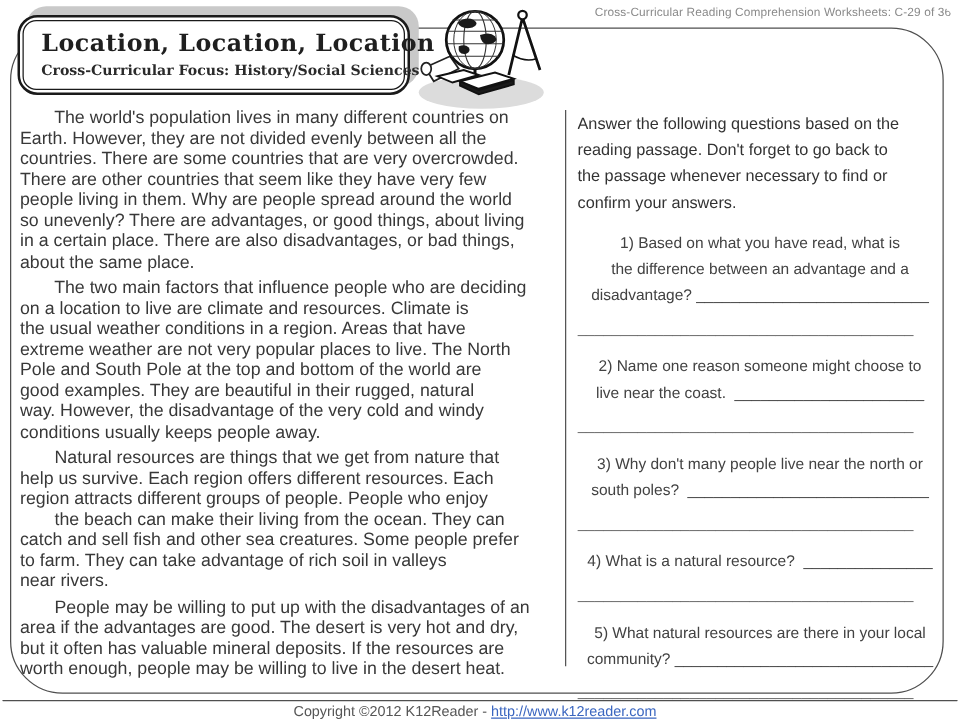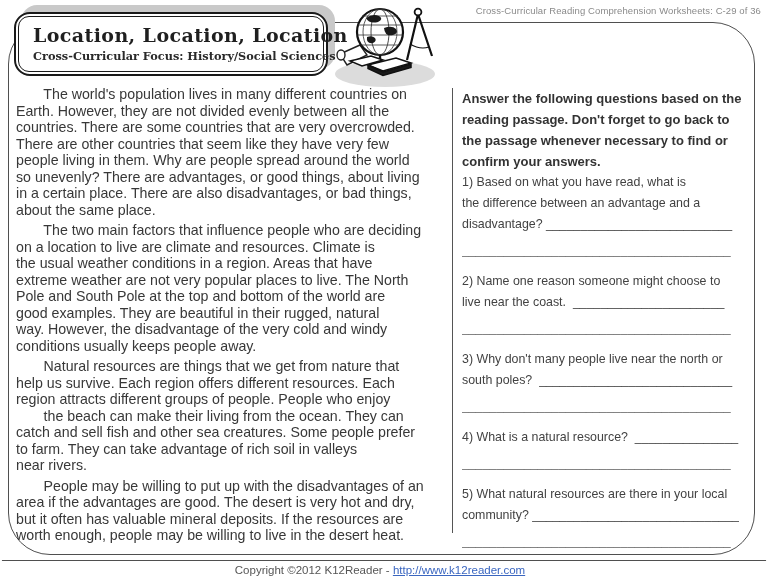--- a/index.html
+++ b/index.html
@@ -114,32 +114,34 @@
   }
   .questions {
     position: absolute;
     left: 462px;
     top: 88px;
     width: 292px;
     color: #3f3f3f;
     overflow: hidden;
   }
   .instructions {
-    font-weight: bold;
+    font-weight: normal;
     font-size: 13px;
     line-height: 21px;
     color: #333;
     white-space: pre;
+    margin-bottom: 12px;
   }
   .q { margin-bottom: 10px; }
   .q-text {
     font-size: 12.4px;
     line-height: 21px;
     white-space: pre;
     color: #424242;
+    text-align: center;
   }
   .q-blank {
     font-size: 12.4px;
     line-height: 21px;
     margin-top: 5px;
     color: #6a6a6a;
     white-space: pre;
   }
   .footer-rule {
     position: absolute;

